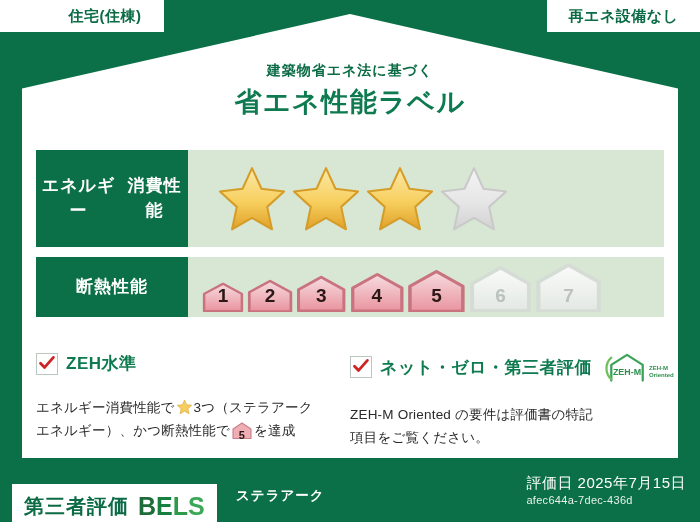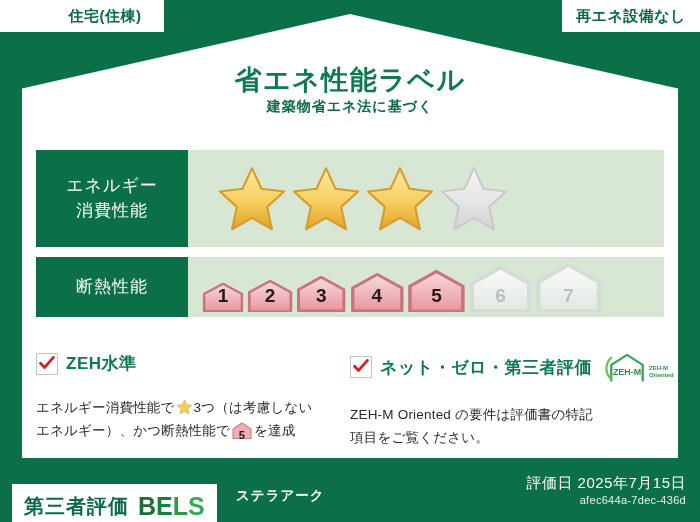--- a/index.html
+++ b/index.html
@@ -19,21 +19,21 @@
     background:#ffffff;
     color:#0b6b45;
     font-weight:bold;
     font-size:15px;
     letter-spacing:0.5px;
     display:flex;align-items:center;justify-content:center;
     height:32px;
     z-index:6;
   }
   #badge-left{left:0;width:118px;border-bottom-right-radius:0;padding-left:46px;}
-  #badge-right{right:0;width:138px;}
+  #badge-right{right:0;width:153px;}
 
   
   #house-panel{
     position:absolute;left:22px;top:14px;width:656px;height:444px;
     background:#ffffff;
     clip-path:polygon(0% 16.8%, 50% 0%, 100% 16.8%, 100% 100%, 0% 100%);
     z-index:2;
   }
 
   
@@ -51,23 +51,23 @@
   
   #rows{
     position:absolute;left:36px;top:150px;width:628px;z-index:4;
   }
   .perf-row{
     display:flex;align-items:stretch;margin-bottom:10px;
     background:#d8e7d4;
   }
   .perf-label{
     background:#0b7047;color:#ffffff;
-    font-weight:normal;font-size:17px;
+    font-weight:bold;font-size:17px;
     width:152px;min-width:152px;
-    display:flex;flex-direction:column;
+    display:flex;flex-direction:row;
     align-items:center;justify-content:center;
     line-height:1.45;letter-spacing:1px;
     text-align:center;
   }
   .perf-body{
     flex:1;display:flex;align-items:center;
     padding-left:14px;
   }
   #row-energy .perf-label{height:97px;}
   #row-energy .perf-body{height:97px;}
@@ -128,38 +128,38 @@
   #bels-word span{display:inline-block;}
   .bels-b{color:#1f6b3a;}
   .bels-e{color:#18803f;}
   .bels-l{color:#2f9b4a;}
   .bels-s{color:#3aa856;}
   #builder-name{
     position:absolute;left:236px;top:21px;
     color:#ffffff;font-size:13.5px;letter-spacing:1px;font-weight:bold;
   }
   #footer-right{
-    position:absolute;right:14px;top:8px;text-align:right;color:#ffffff;
+    position:absolute;right:14px;top:8px;color:#ffffff;
   }
   #eval-date{font-size:15px;letter-spacing:0.5px;}
   #eval-id{font-size:11px;margin-top:1px;letter-spacing:0.3px;color:#e8f2ec;}
 </style>
 </head>
 <body>
 
 <div id="label-root">
 
   <div id="badge-left" class="corner-badge">住宅(住棟)</div>
   <div id="badge-right" class="corner-badge">再エネ設備なし</div>
 
   <div id="house-panel"></div>
 
   <div id="title-block">
+    <div id="title-sub">建築物省エネ法に基づく</div>
     <div id="title-main">省エネ性能ラベル</div>
-    <div id="title-sub">建築物省エネ法に基づく</div>
   </div>
 
   <div id="rows">
 
     <div class="perf-row" id="row-energy">
       <div class="perf-label">
         <span>エネルギー</span>
         <span>消費性能</span>
       </div>
       <div class="perf-body">
@@ -310,21 +310,21 @@
         <div class="checkbox">
           <svg width="18" height="18" viewBox="0 0 18 18">
             <path d="M2.5 9.2 L6.6 13.4 L15.4 3.4" stroke="#cf2222" stroke-width="2.8" fill="none" stroke-linecap="round" stroke-linejoin="round"></path>
           </svg>
         </div>
         <div class="crit-title">ZEH水準</div>
       </div>
       <div class="crit-text">
         <span>エネルギー消費性能で</span><svg class="inline-star" width="17" height="16" viewBox="0 0 24 24">
             <polygon points="12,1.6 15.2,8.6 22.8,9.4 17.1,14.6 18.7,22.2 12,18.3 5.3,22.2 6.9,14.6 1.2,9.4 8.8,8.6" fill="#f5ce5e" stroke="#d9a93a" stroke-width="1"></polygon>
-          </svg><span>3つ（は考慮しない</span><br>
+          </svg><span>3つ（ステラアーク</span><br>
         <span>エネルギー）、かつ断熱性能で</span><span class="inline-house"><svg width="20" height="17" viewBox="0 0 40 34">
               <path d="M2 33 L2 14 L20 2 L38 14 L38 33 Z" fill="#eeaeb4" stroke="#c97f88" stroke-width="2.2" stroke-linejoin="round"></path>
             </svg><span class="house-num">5</span></span><span>を達成</span>
       </div>
     </div>
 
     <div class="crit-col">
       <div class="crit-head">
         <div class="checkbox">
           <svg width="18" height="18" viewBox="0 0 18 18">

